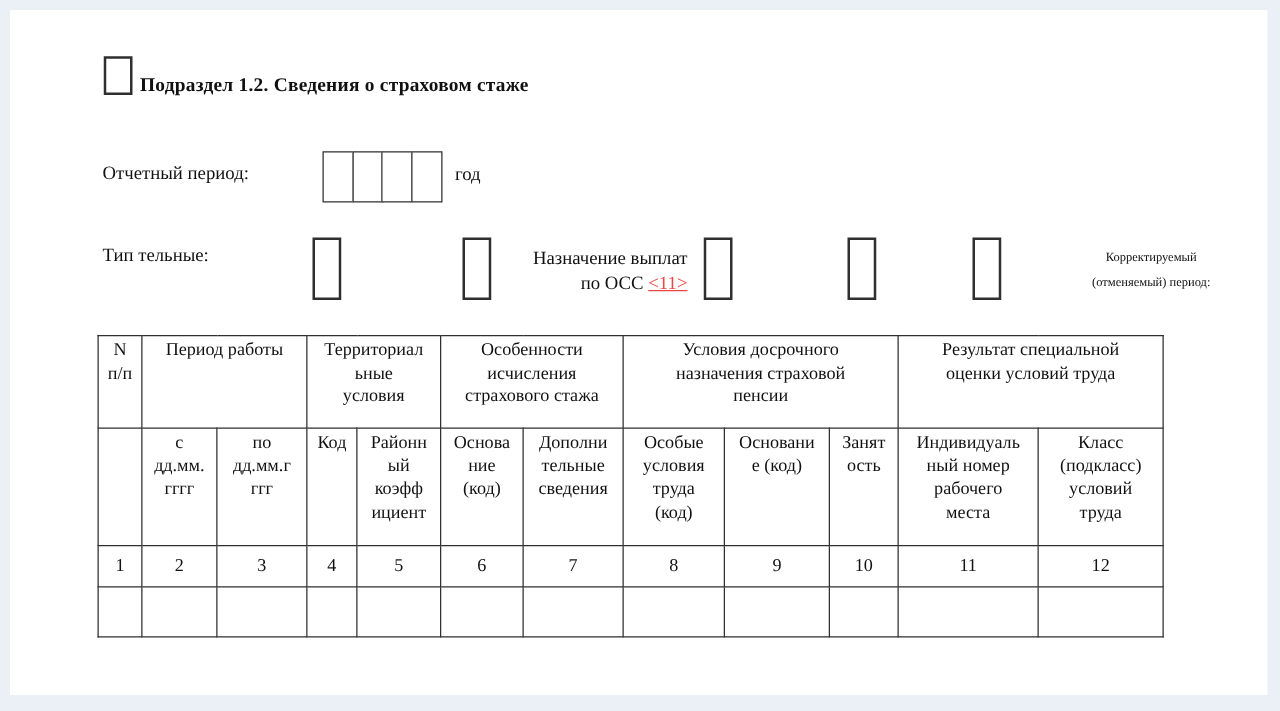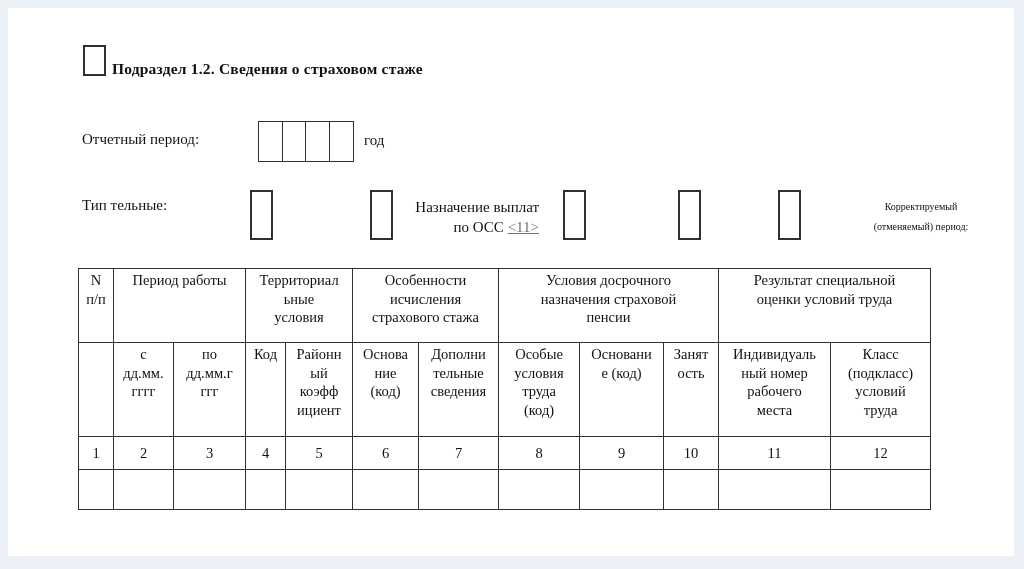--- a/index.html
+++ b/index.html
@@ -44,21 +44,21 @@
     text-align:right;
   }
   .opt-box {
     position:absolute; top:182px; width:23px; height:50px;
     border:2px solid #2f2f2f; background:#fff;
   }
   .opt1-label { left:165px; width:75px; }
   .opt1-box   { left:242px; }
   .opt2-label { left:258px; width:102px; }
   .opt2-box   { left:362px; }
-  .opt3-label { left:374px; width:157px; }
+  .opt3-label { left:385px; width:157px; }
   .opt3-box   { left:555px; }
   .opt4-label { left:592px; width:76px; }
   .opt4-box   { left:670px; }
   .opt5-label { left:698px; width:70px; }
   .opt5-box   { left:770px; }
   .period-label {
     position:absolute; left:814px; top:189px; width:198px;
     font-size:10px; line-height:20px; text-align:center;
   }
   a.ref-link { text-decoration:underline; }
@@ -97,21 +97,21 @@
   </div>
   <div class="rp-year">год</div>
 
   <div class="type-label">Тип тельные:</div>
 
   <div class="opt-box opt1-box"></div>
 
   <div class="opt-box opt2-box"></div>
 
   <div class="opt-label opt3-label"><span class="pre">Назначение выплат
-по ОСС</span> <a class="ref-link" href="#" style="color: #737373;">&lt;11&gt;</a></div>
+по ОСС</span> <a class="ref-link" href="#" style="color: #ef4444;">&lt;11&gt;</a></div>
   <div class="opt-box opt3-box"></div>
 
   <div class="opt-box opt4-box"></div>
 
   <div class="opt-box opt5-box"></div>
 
   <div class="period-label pre">Корректируемый
 (отменяемый) период:</div>
 
   <table class="stage-table">

